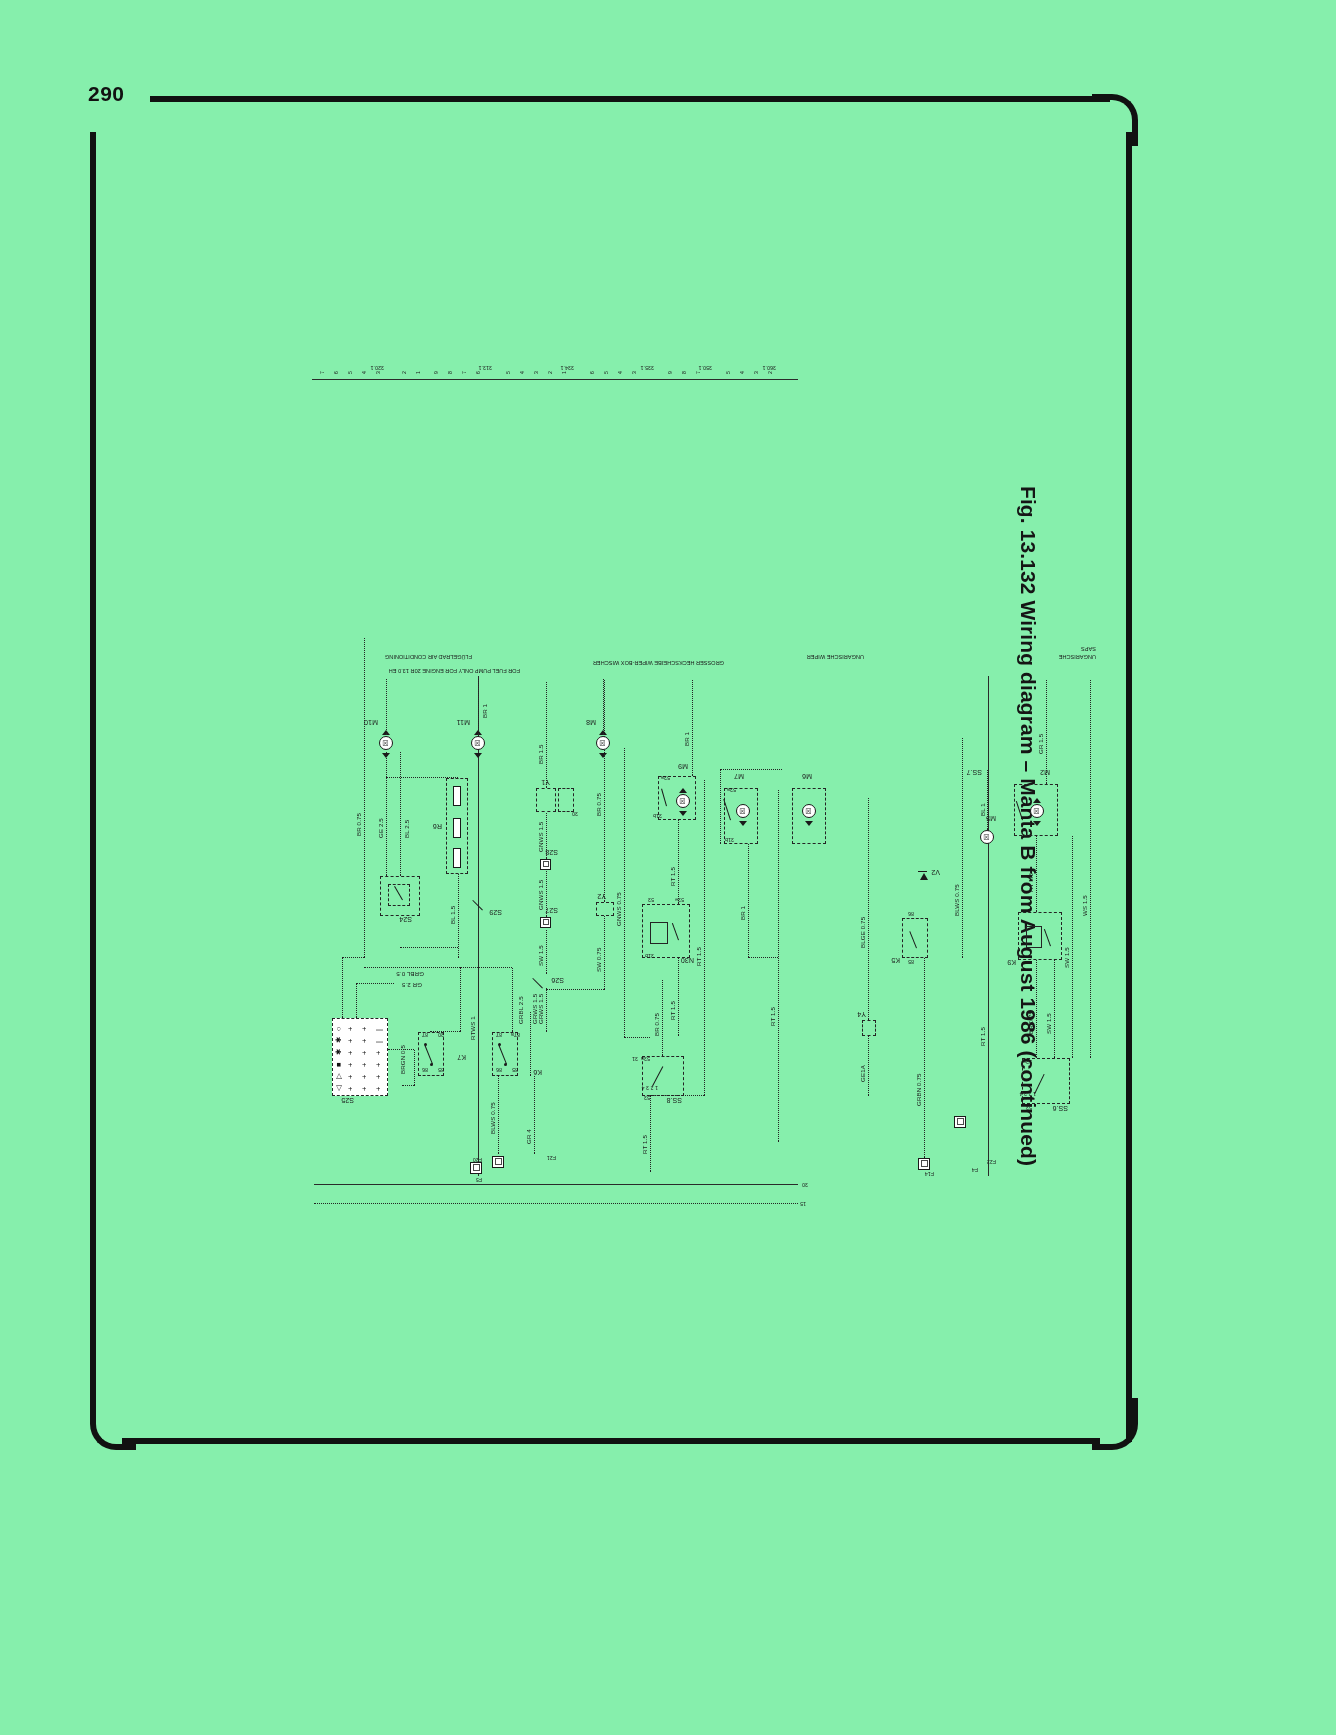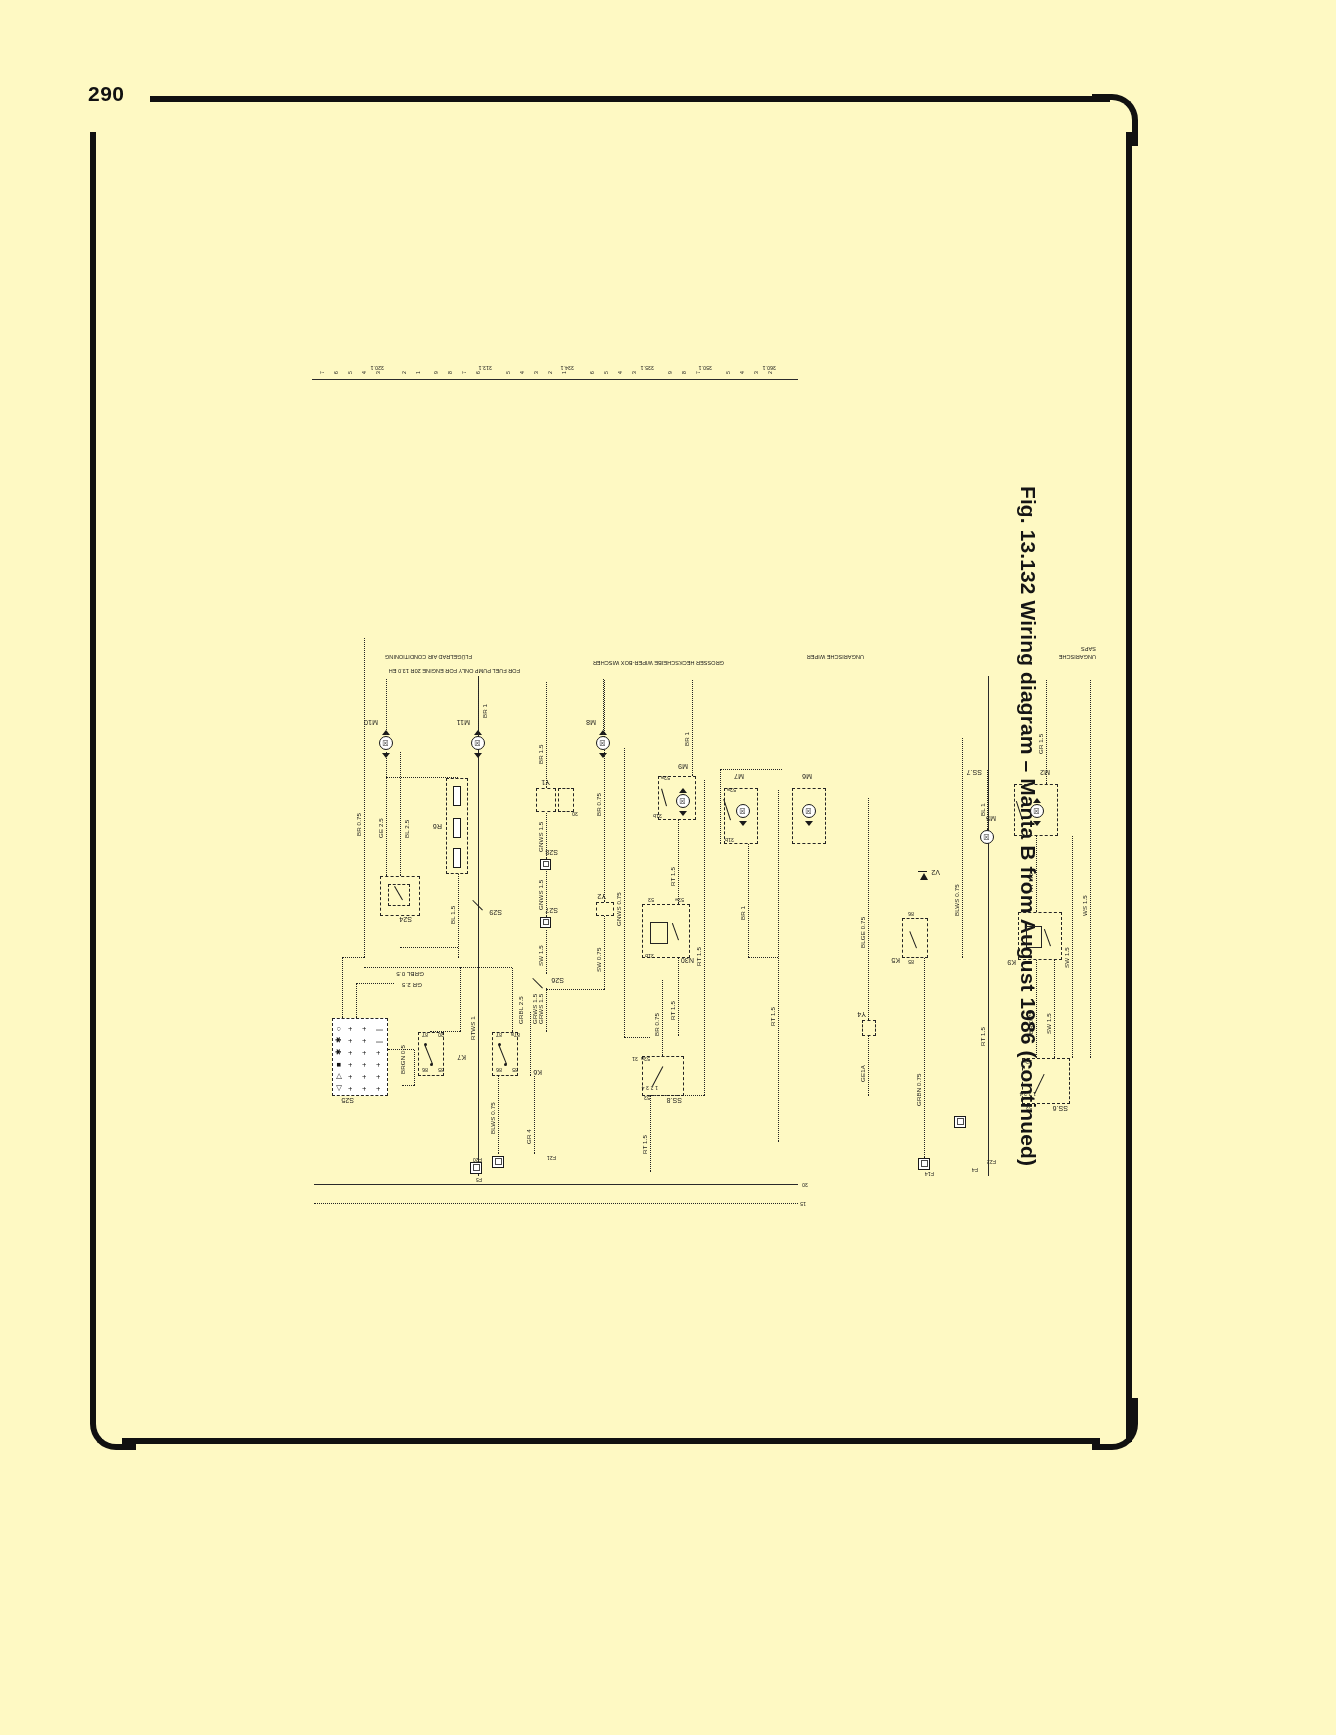--- a/index.html
+++ b/index.html
@@ -14,21 +14,21 @@
     font-family: "Liberation Sans", sans-serif;
     overflow: hidden;
   }
 
   
   #page {
     position: absolute;
     left: 0; top: 0;
     width: 1336px;
     height: 1735px;
-    background: #fef9c3;
+    background: #86efac;
   }
 
   
   #page-number {
     position: absolute;
     left: 88px;
     top: 82px;
     font-size: 21px;
     font-weight: bold;
     color: #111;

